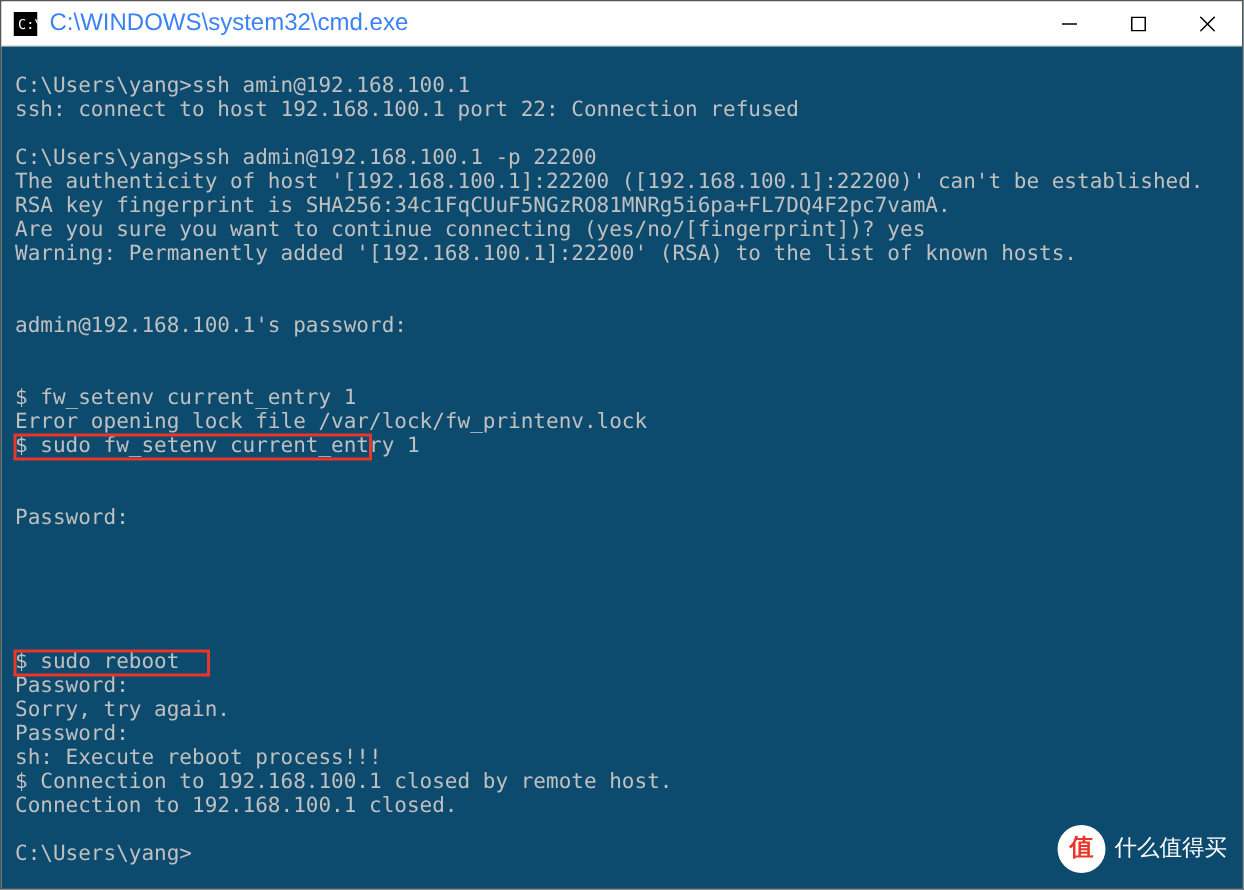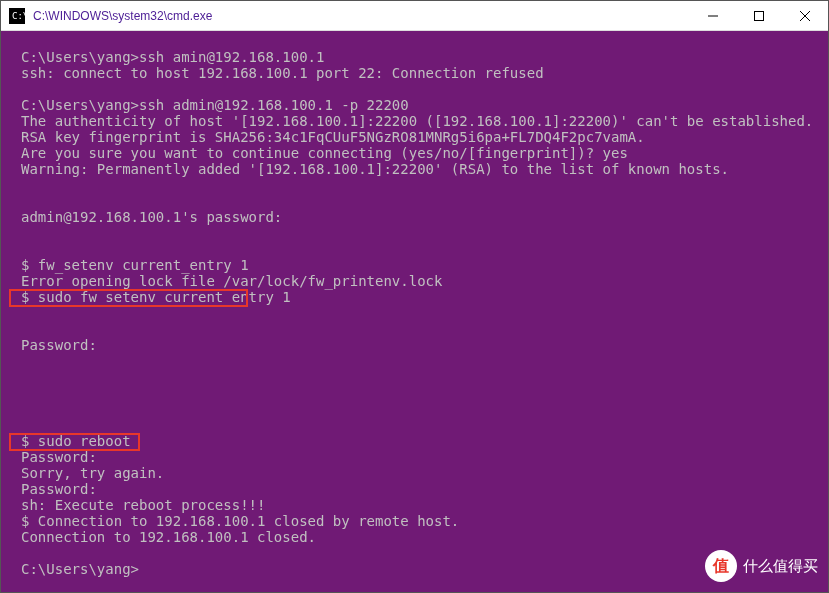--- a/index.html
+++ b/index.html
@@ -27,44 +27,44 @@
     .titlebar-icon {
       width: 16px;
       height: 16px;
       margin: 0 8px;
       display: flex;
       align-items: center;
       justify-content: center;
     }
     .titlebar-title {
       flex: 1;
-      font-size: 12px;
-      color: #4c1d95;
+      font-size: 16px;
+      color: #3b82f6;
     }
     .titlebar-controls {
       display: flex;
     }
     .titlebar-btn {
       width: 46px;
       height: 30px;
       display: flex;
       align-items: center;
       justify-content: center;
       font-size: 10px;
       font-family: "Segoe UI Symbol", sans-serif;
       color: #000;
     }
     .terminal {
       flex: 1;
-      background: #701a75;
+      background: #0c4a6e;
       color: #c0c0c0;
       font-family: "NSimSun", "SimSun", "Consolas", monospace;
       font-size: 14px;
       line-height: 16px;
-      padding: 2px 20px;
+      padding: 2px 9px;
       overflow: hidden;
       position: relative;
       white-space: pre;
     }
     .line { display: block; min-height: 16px; }
     .hlbox {
       position: absolute;
       border: 2px solid #e8372a;
       pointer-events: none;
     }

